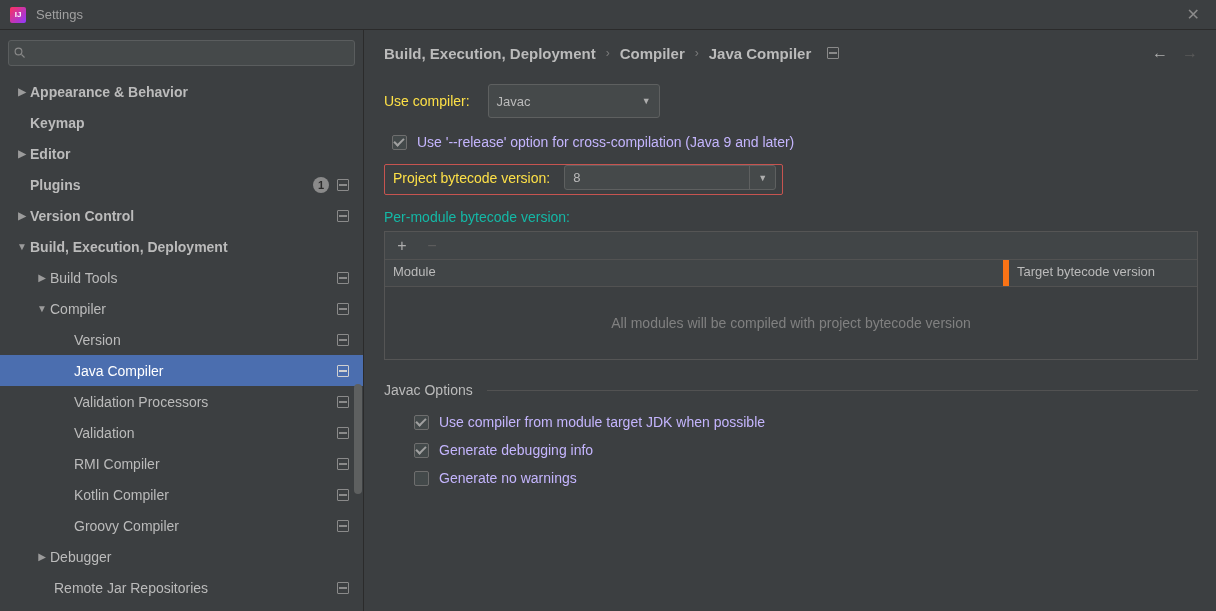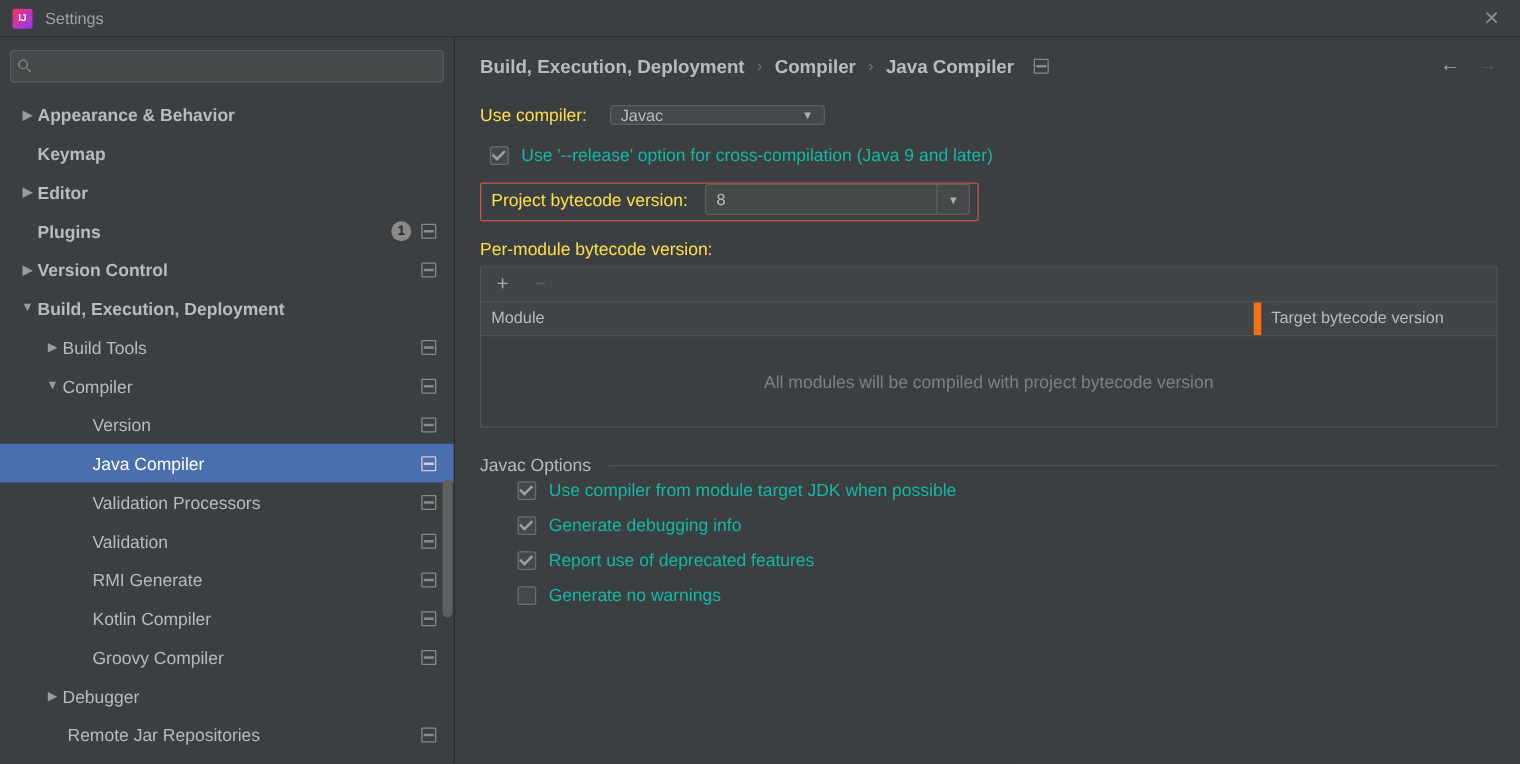--- a/index.html
+++ b/index.html
@@ -44,49 +44,49 @@
 .breadcrumb .bc-item { color: #bbbbbb; font-weight: bold; }
 .breadcrumb .bc-sep { color: #7a7a7a; font-size: 12px; }
 .breadcrumb .bc-icon { width: 12px; height: 12px; border: 1px solid #8a8a8a; border-radius: 1px; position: relative; margin-left: 6px; }
 .breadcrumb .bc-icon::after { content: ""; position: absolute; left: 1px; right: 1px; top: 4px; height: 2px; background: #8a8a8a; }
 .nav-arrows { display: flex; gap: 14px; color: #aeaeae; font-size: 16px; }
 .nav-arrows .fwd { color: #5a5a5a; }
 
 .row { display: flex; align-items: center; margin-bottom: 16px; }
 .row-label { font-size: 14px; color: #fde047; }
 
-.select-box { height: 16px; background: #45494a; border: 1px solid #5e6060; border-radius: 3px; display: flex; align-items: center; padding: 0 8px; cursor: pointer; position: relative; margin-left: 18px; }
+.select-box { height: 34px; background: #45494a; border: 1px solid #5e6060; border-radius: 3px; display: flex; align-items: center; padding: 0 8px; cursor: pointer; position: relative; margin-left: 18px; }
 .select-box .sel-val { flex: 1; font-size: 13px; color: #bbbbbb; }
 .select-box .sel-arrow { font-size: 9px; color: #aeaeae; margin-left: 10px; }
 .select-compiler { width: 172px; }
 
 .checkbox-row { display: flex; align-items: center; padding-left: 8px; margin-bottom: 14px; }
 .checkbox-row.sub { padding-left: 30px; margin-bottom: 12px; }
 .chk { width: 15px; height: 15px; border: 1px solid #6e6e6e; border-radius: 2px; background: #43494a; margin-right: 10px; position: relative; cursor: pointer; flex-shrink: 0; }
 .chk.checked::after { content: ""; position: absolute; left: 3px; top: 0px; width: 4px; height: 8px; border: solid #a0a0a0; border-width: 0 2px 2px 0; transform: rotate(45deg); }
-.chk-label { font-size: 14px; color: #14b8a6; }
+.chk-label { font-size: 14px; color: #c4b5fd; }
 
 .bytecode-row { display: flex; align-items: center; margin-bottom: 14px; }
 .bytecode-box { border: 1px solid #c75450; border-radius: 2px; display: flex; align-items: center; padding: 0 6px 4px 8px; }
 .bytecode-select { height: 25px; background: #45494a; border: 1px solid #5e6060; border-radius: 3px; display: flex; align-items: center; margin-left: 14px; width: 212px; }
 .bytecode-select .val-part { flex: 1; padding: 0 8px; font-size: 13px; color: #bbbbbb; }
 .bytecode-select .arrow-part { width: 26px; border-left: 1px solid #5e6060; height: 100%; display: flex; align-items: center; justify-content: center; font-size: 9px; color: #aeaeae; }
 
-.module-label { font-size: 14px; color: #fde047; margin-bottom: 6px; }
+.module-label { font-size: 14px; color: #14b8a6; margin-bottom: 6px; }
 .module-table-wrap { border: 1px solid #555555; background: #3c3f41; margin-bottom: 22px; }
 .module-toolbar { height: 28px; background: #414547; border-bottom: 1px solid #525252; display: flex; align-items: center; padding: 0 8px; gap: 12px; }
 .module-toolbar .tool-btn { font-size: 16px; color: #aeaeae; cursor: pointer; width: 18px; text-align: center; }
 .module-toolbar .tool-btn.disabled { color: #5e5e5e; cursor: default; }
 .module-header-row { height: 27px; background: #414547; border-bottom: 1px solid #525252; display: flex; }
 .module-header-row .col { padding: 4px 8px; font-size: 13px; color: #bbbbbb; }
 .module-header-row .col-module { flex: 1; border-right: 6px solid #f97316; }
 .module-header-row .col-target { width: 188px; }
 .module-empty { height: 72px; display: flex; align-items: center; justify-content: center; font-size: 14px; color: #808080; }
 
-.section-header { display: flex; align-items: center; margin-bottom: 4px; }
+.section-header { display: flex; align-items: center; margin-bottom: 16px; }
 .section-header .sec-title { font-size: 14px; color: #bbbbbb; margin-right: 14px; }
 .section-header .sec-line { flex: 1; height: 1px; background: #525252; }
 
 </style>
 </head>
 <body>
 
 <div class="title-bar">
   <div class="app-icon">IJ</div>
   <div class="title">Settings</div>
@@ -152,21 +152,21 @@
         </div>
       <div class="tree-item indent-3">
           <span class="lbl">Validation Processors</span>
           <span class="badge-icon"></span>
         </div>
       <div class="tree-item indent-3">
           <span class="lbl">Validation</span>
           <span class="badge-icon"></span>
         </div>
       <div class="tree-item indent-3">
-          <span class="lbl">RMI Generate</span>
+          <span class="lbl">RMI Compiler</span>
           <span class="badge-icon"></span>
         </div>
       <div class="tree-item indent-3">
           <span class="lbl">Kotlin Compiler</span>
           <span class="badge-icon"></span>
         </div>
       <div class="tree-item indent-3">
           <span class="lbl">Groovy Compiler</span>
           <span class="badge-icon"></span>
         </div>
@@ -243,22 +243,18 @@
 
     <div class="checkbox-row sub">
       <div class="chk checked"></div>
       <span class="chk-label">Use compiler from module target JDK when possible</span>
     </div>
     <div class="checkbox-row sub">
       <div class="chk checked"></div>
       <span class="chk-label">Generate debugging info</span>
     </div>
     <div class="checkbox-row sub">
-      <div class="chk checked"></div>
-      <span class="chk-label">Report use of deprecated features</span>
-    </div>
-    <div class="checkbox-row sub">
       <div class="chk"></div>
       <span class="chk-label">Generate no warnings</span>
     </div>
 
   </div>
 </div>
 
 </body></html>

